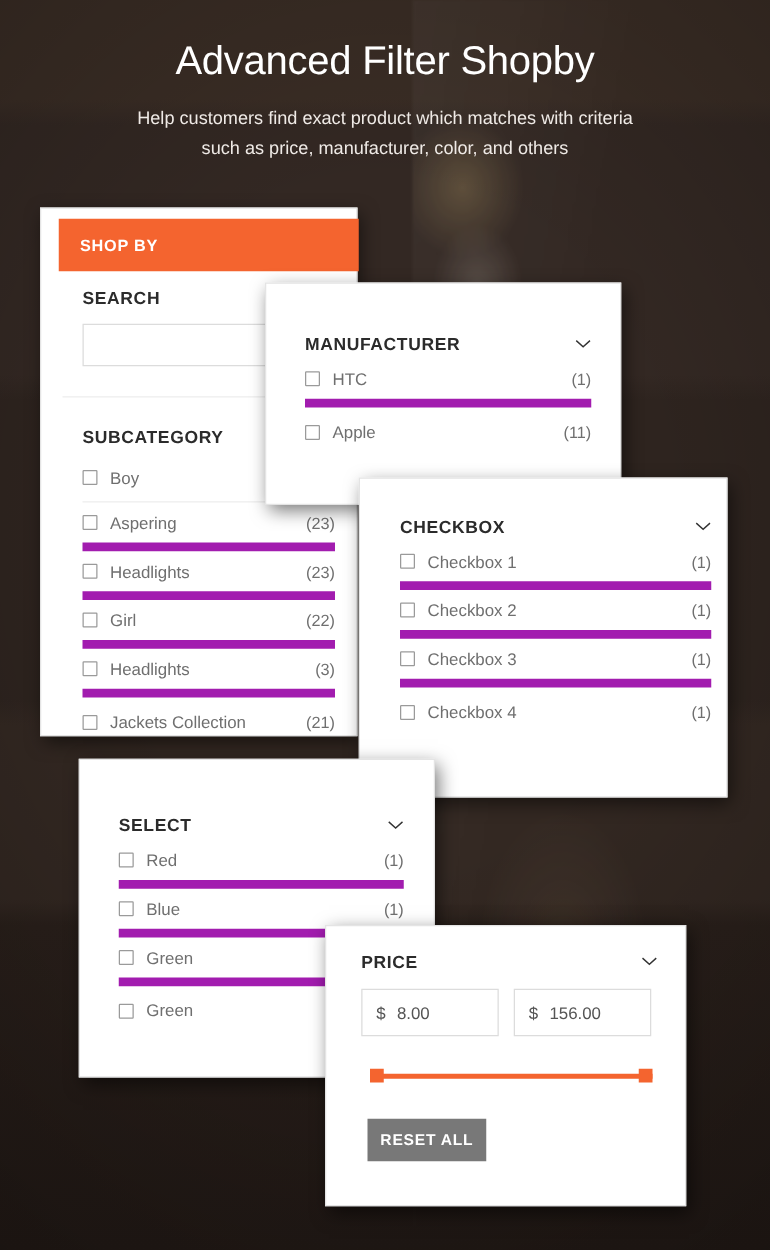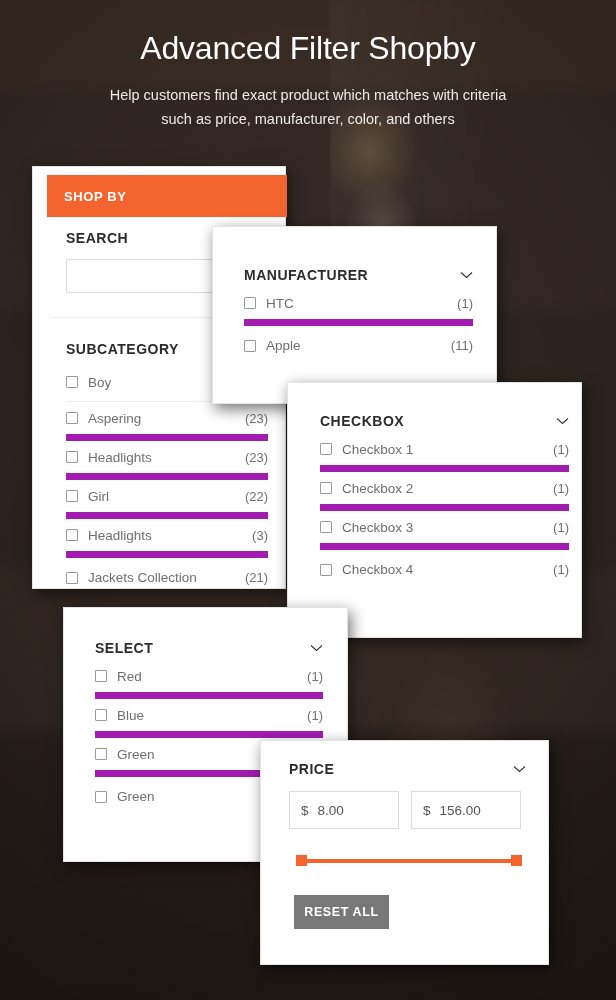--- a/index.html
+++ b/index.html
@@ -170,21 +170,21 @@
   #manu-body { padding: 40px 23px 0 31px; }
   #manu-head { margin-bottom: 4px; }
 
   
   #panel-checkbox { left: 287px; top: 382px; width: 295px; height: 256px; }
   #chk-body { padding: 30px 12px 0 32px; }
   #chk-head { margin-bottom: 4px; }
 
   
   #panel-select { left: 63px; top: 607px; width: 285px; height: 255px; }
-  #sel-body { padding: 32px 24px 0 31px; }
+  #sel-body { padding: 44px 24px 0 31px; }
   #sel-head { margin-bottom: 4px; }
 
   
   #panel-price { left: 260px; top: 740px; width: 289px; height: 225px; }
   #price-body { padding: 20px 22px 0 28px; }
   #price-head { margin-bottom: 14px; }
   #price-fields { display: flex; gap: 12px; }
   .price-field {
     width: 110px; height: 38px;
     border: 1px solid #dcdcdc;

